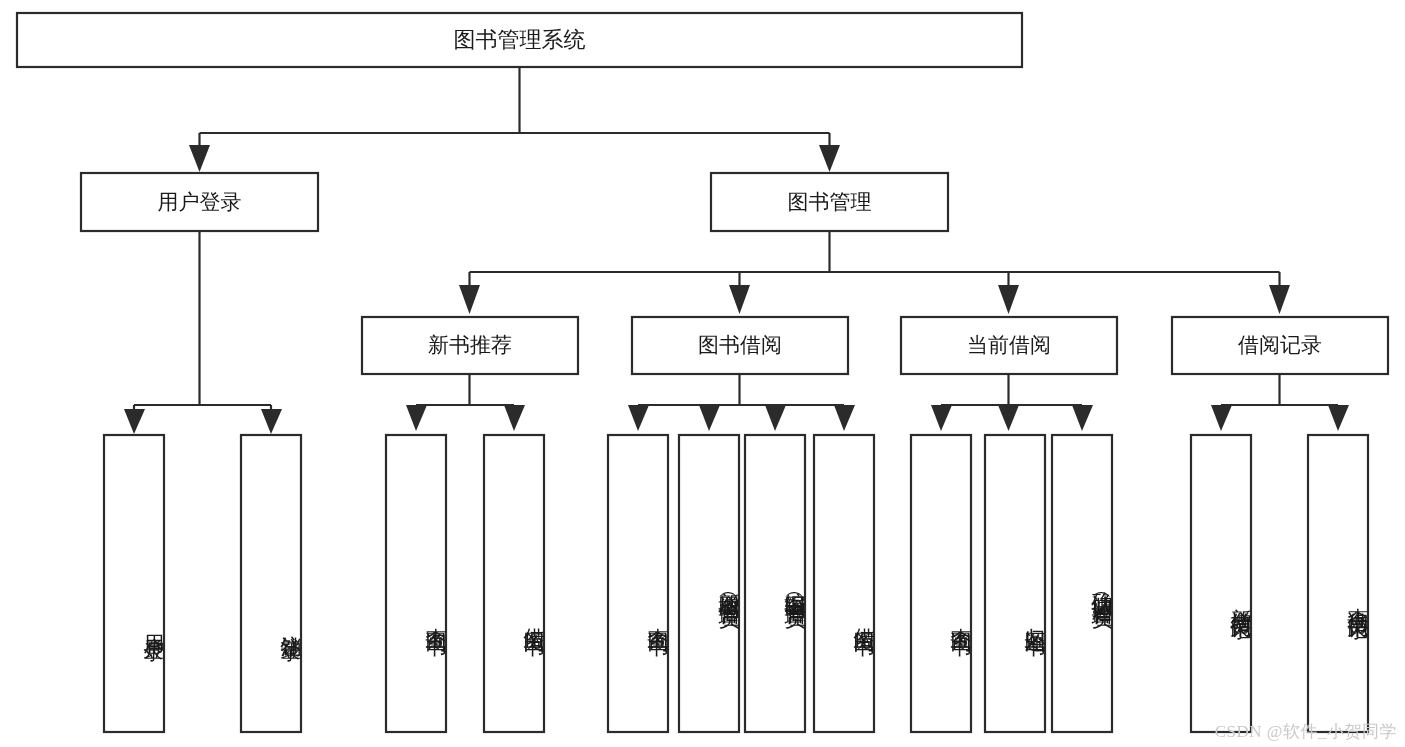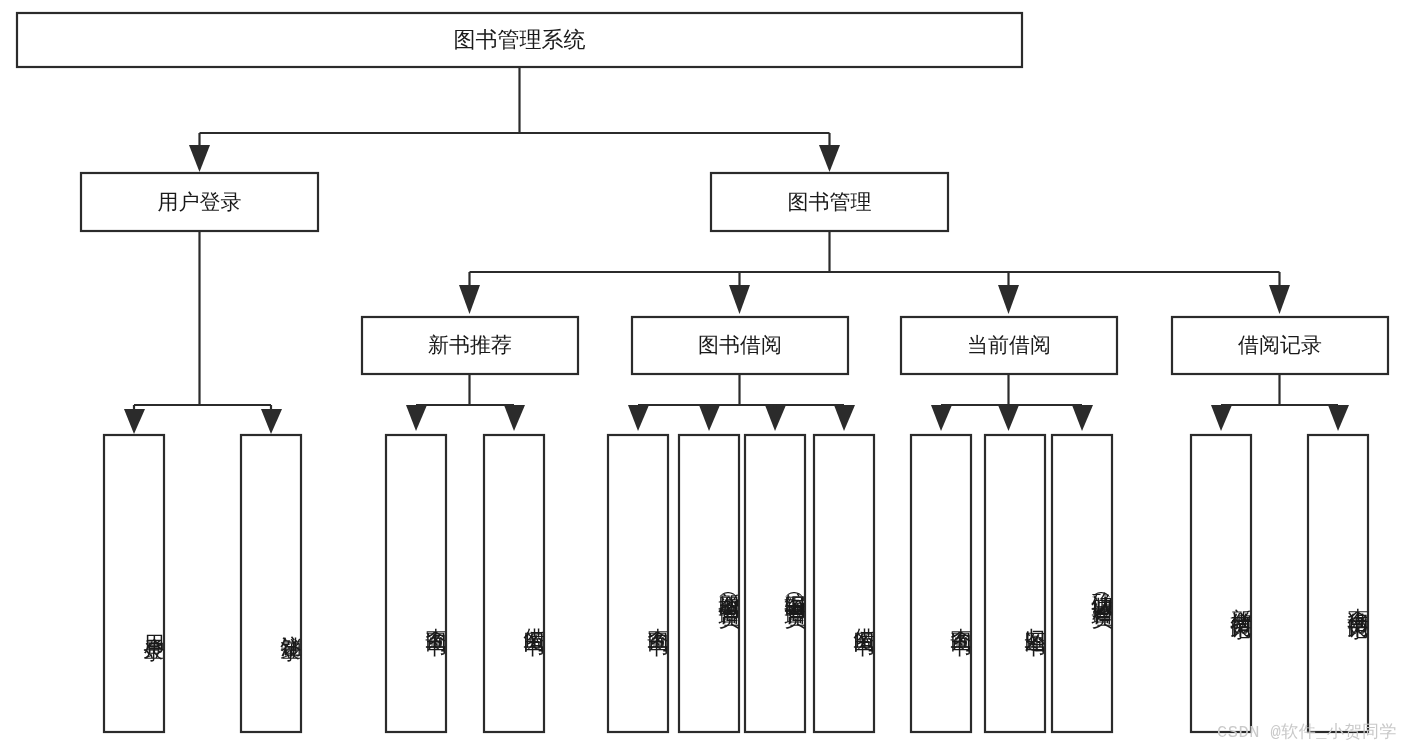--- a/index.html
+++ b/index.html
@@ -70,21 +70,21 @@
     text-align: center;
     pointer-events: none;
     display: flex;
     align-items: flex-start;
     justify-content: center;
   }
   .watermark {
     position: absolute;
     right: 8px;
     bottom: 4px;
-    font-family: Liberation Mono, monospace;
+    font-family: Liberation Serif, serif;
     font-size: 17px;
     color: #c9c9c9;
     letter-spacing: 0.5px;
     white-space: nowrap;
     text-align: right;
   }
 </style>
 </head>
 <body>
 

